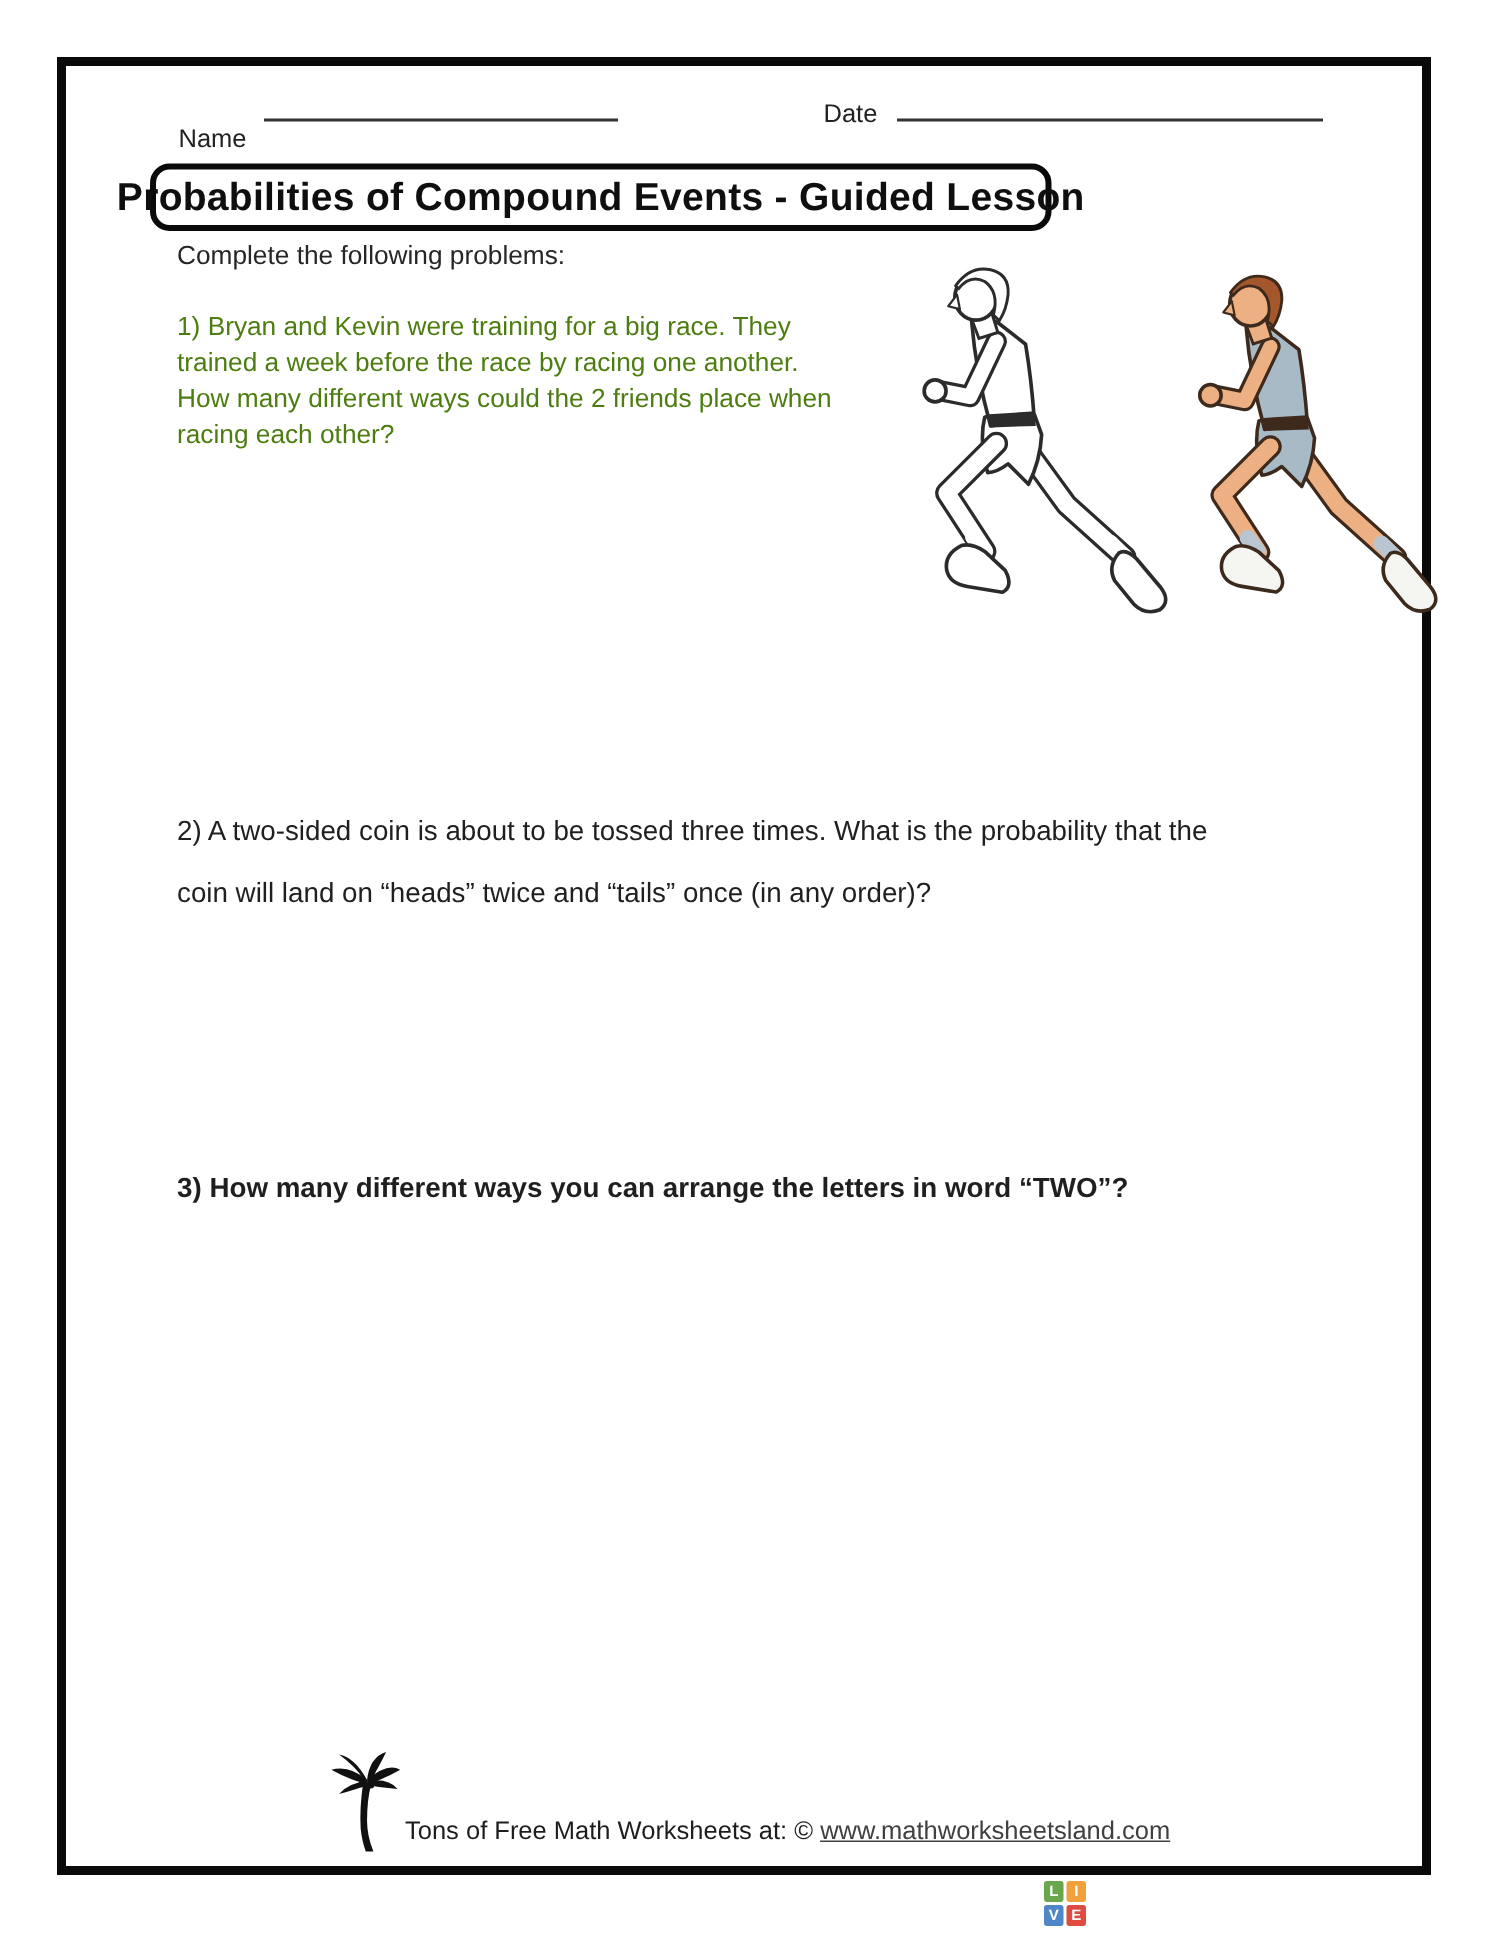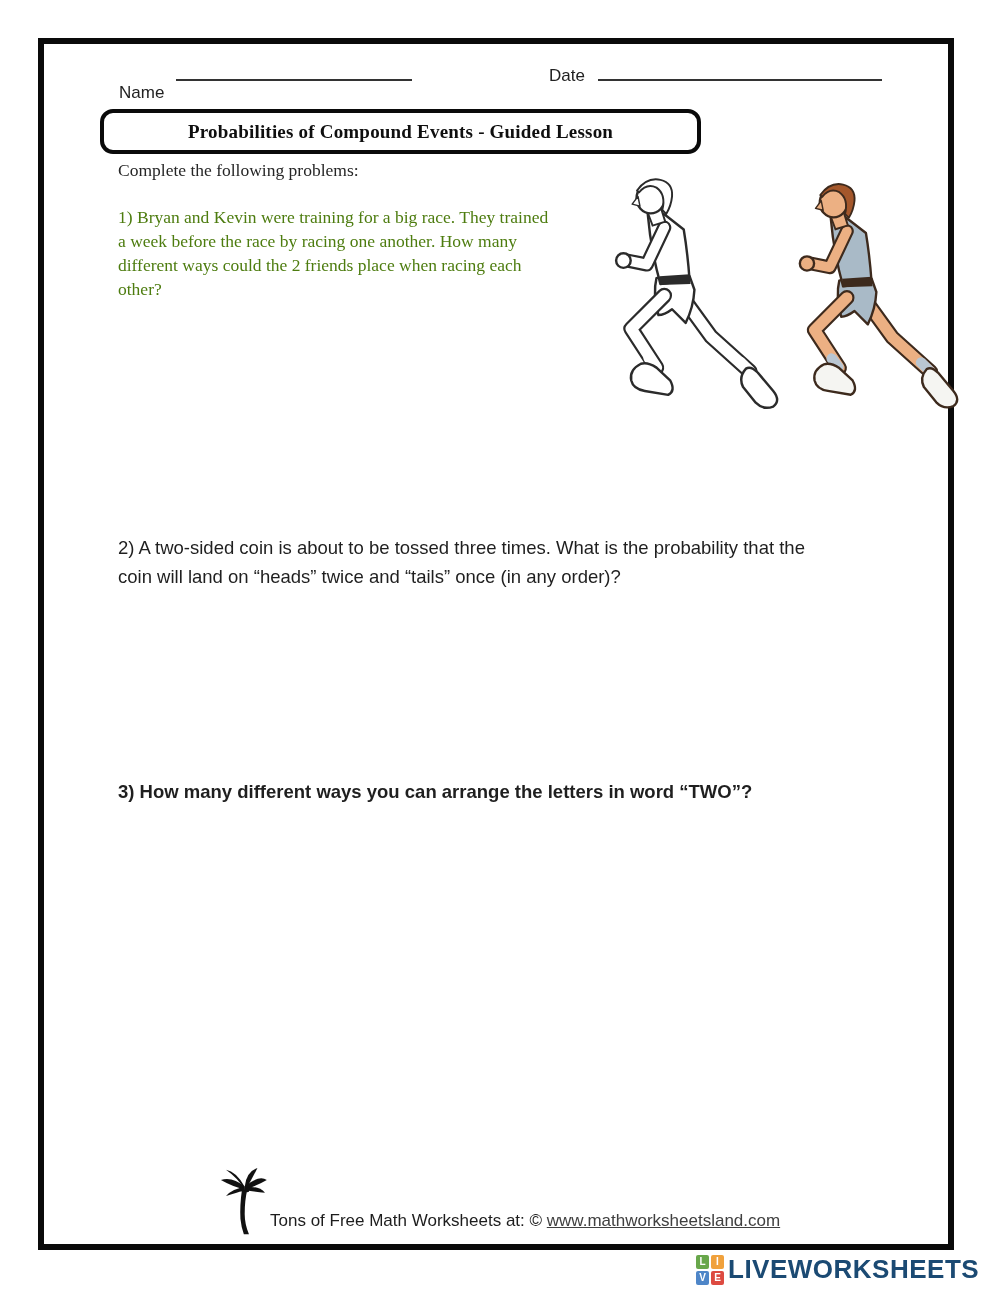--- a/index.html
+++ b/index.html
@@ -21,28 +21,28 @@
   .blank-line{border-bottom:2px solid #333;height:18px;}
   .name-line{left:176px;top:61px;width:236px;}
   .date-line{left:598px;top:61px;width:284px;}
   
   .title-box{
     left:100px;top:109px;width:601px;height:45px;box-sizing:border-box;
     border:4px solid #0a0a0a;border-radius:13px;
     display:flex;align-items:center;justify-content:center;background:#fff;
   }
   .title-box span{
-    font-weight:bold;font-size:19px;letter-spacing:.2px;color:#0f0f0f;
-    font-family:Liberation Serif, serif;white-space:nowrap;
+    font-weight:bold;font-size:26px;letter-spacing:.2px;color:#0f0f0f;
+    font-family:Liberation Sans, sans-serif;white-space:nowrap;
   }
   
-  .verdana{font-family:Liberation Serif, serif;}
+  .verdana{font-family:Liberation Sans, sans-serif;}
   .intro{left:118px;top:160px;font-size:17.5px;color:#262626;}
   .p1{left:118px;top:205px;width:440px;font-size:17.5px;line-height:24px;color:#4d7c0f;}
-  .p2{left:118px;top:533px;width:706px;font-size:18.5px;line-height:29px;color:#1f1f1f;}
+  .p2{left:118px;top:533px;width:706px;font-size:18.5px;line-height:41px;color:#1f1f1f;}
   .p3{left:118px;top:777px;width:780px;font-size:18.5px;line-height:29px;color:#1f1f1f;font-weight:bold;}
   
   .runner-outline{--skin:#ffffff;--cloth:#ffffff;--hair:#ffffff;--shoe:#ffffff;--sock:#ffffff;--line:#2b2b2b;}
   .runner-colored{--skin:#ecb083;--cloth:#a9bac7;--hair:#a4572b;--shoe:#f5f5f2;--sock:#b9c6d2;--line:#3d2a1d;}
   
   .palm{left:216px;top:1168px;}
   .footer-credit{left:270px;top:1211px;font-size:17px;color:#1d1d1d;white-space:nowrap;}
   .footer-credit a{color:#404040;text-decoration:underline;}
   
   .lw-logo{left:696px;top:1254px;display:flex;align-items:center;gap:4px;cursor:pointer;}
@@ -144,14 +144,13 @@
   <span>Tons of Free Math Worksheets at: © </span><a href="#">www.mathworksheetsland.com</a>
 </div>
 
 <div class="abs lw-logo">
   <div class="lw-tiles">
     <span class="lw-tile tile-l">L</span>
     <span class="lw-tile tile-i">I</span>
     <span class="lw-tile tile-v">V</span>
     <span class="lw-tile tile-e">E</span>
   </div>
-  <span class="lw-text">LIVEWORKSHEETS</span>
 </div>
 
 </body></html>

